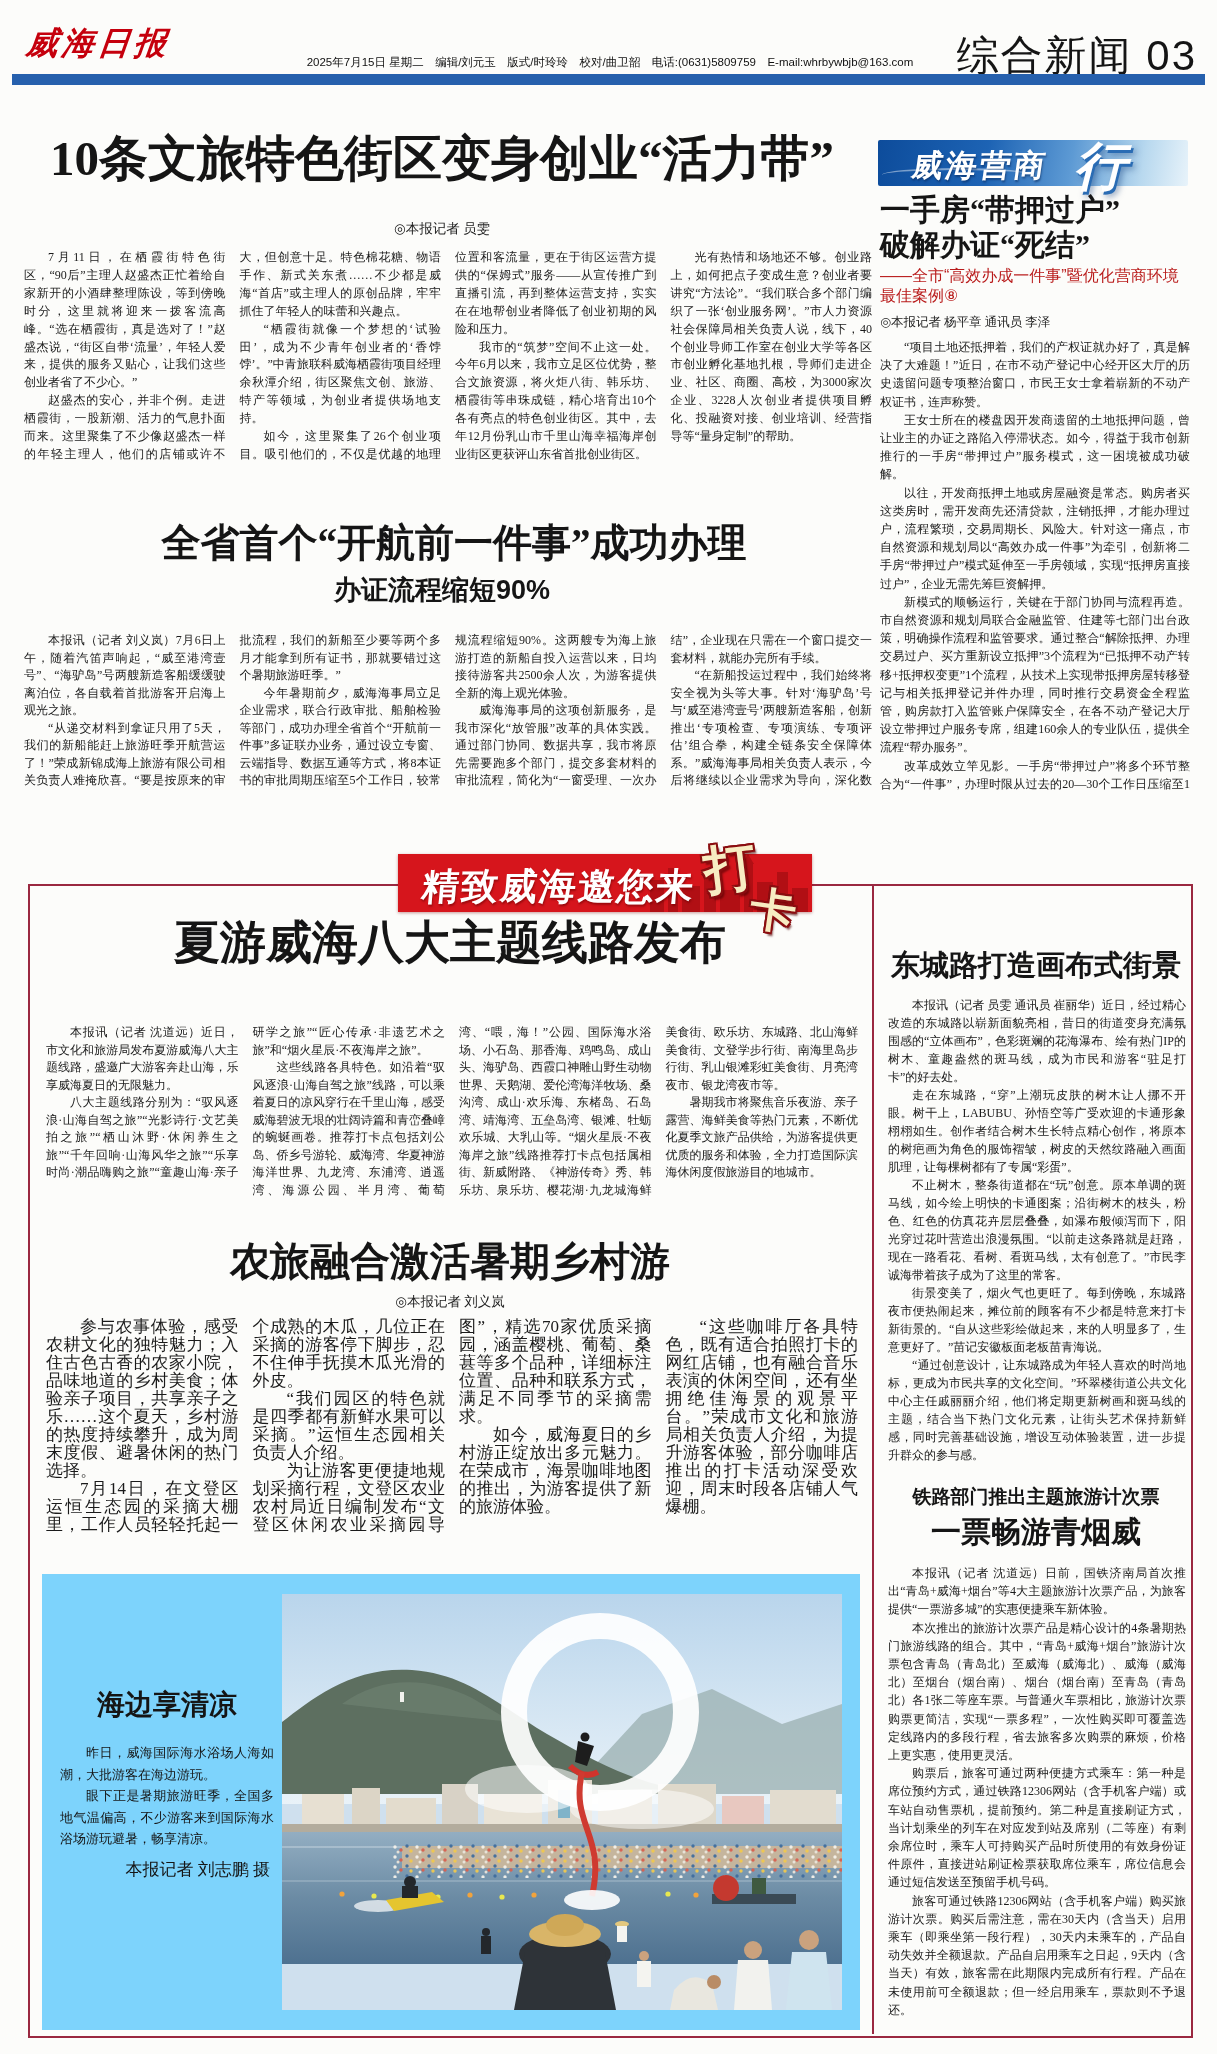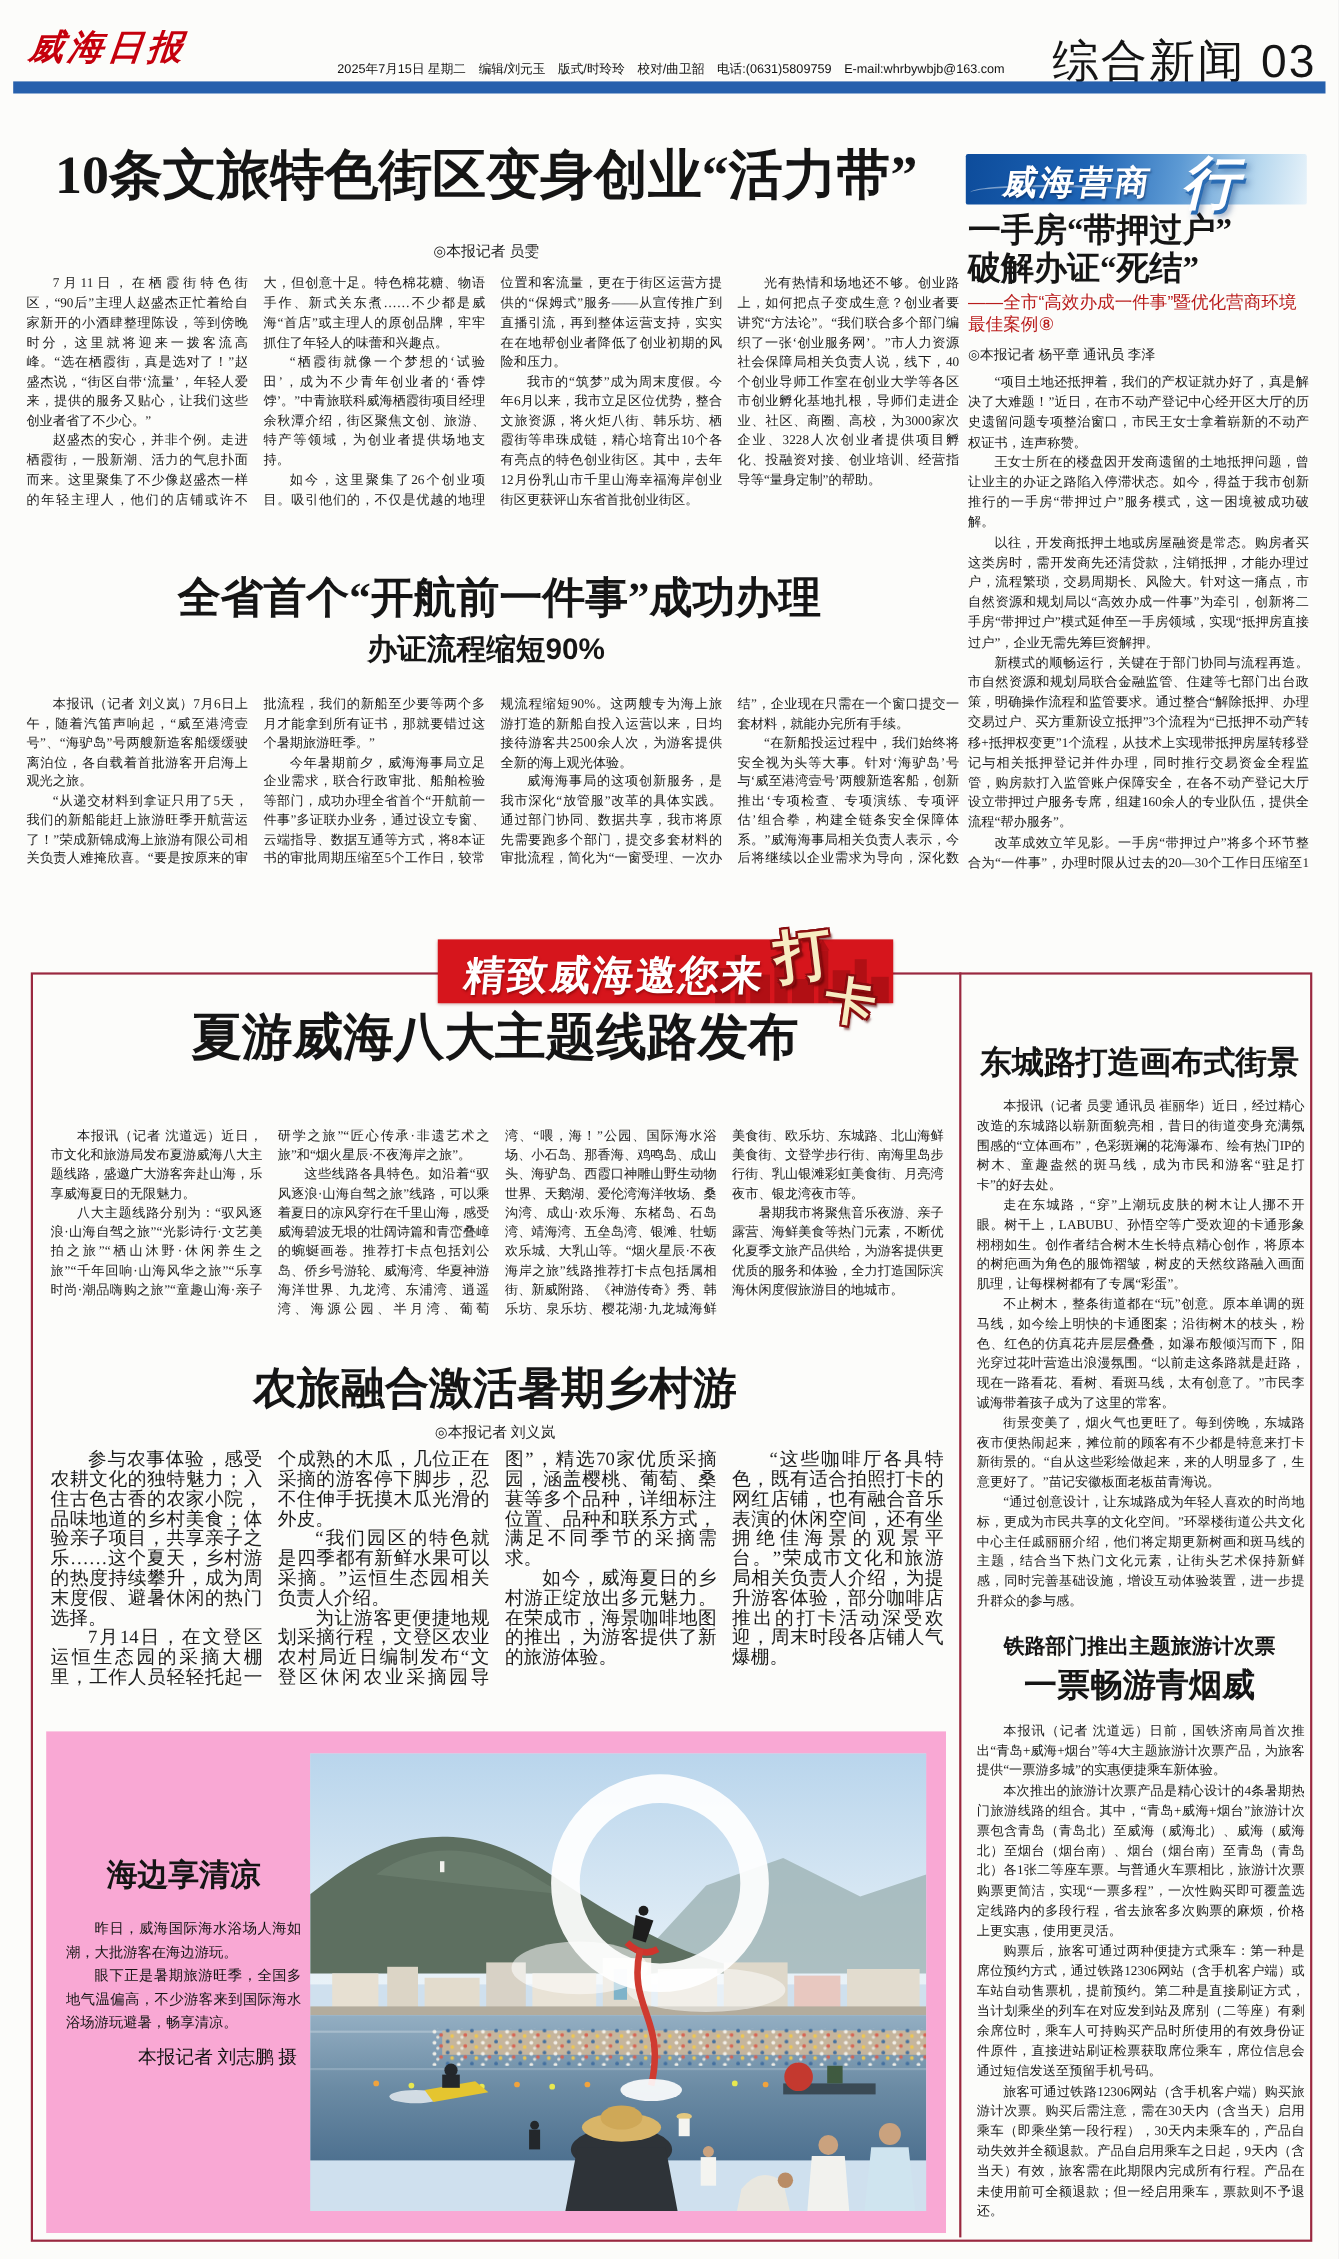--- a/index.html
+++ b/index.html
@@ -62,21 +62,21 @@
   .stamp1{left:306px;top:-20px;font-size:52px;transform:rotate(-7deg);}
   .stamp2{left:352px;top:26px;font-size:46px;transform:rotate(8deg);}
   
   .sum-headline{left:40px;top:912px;width:820px;font-size:46px;}
   .sum-body{left:46px;top:1024px;width:812px;height:206px;font-size:12px;line-height:17.5px;}
   
   .rur-headline{left:40px;top:1234px;width:820px;font-size:40px;}
   .rur-byline{left:40px;top:1293px;width:820px;}
   .rur-body{left:46px;top:1318px;width:812px;height:228px;font-size:17px;line-height:18px;}
   
-  .photo-box{left:42px;top:1574px;width:818px;height:456px;background:#f9a8d4;}
+  .photo-box{left:42px;top:1574px;width:818px;height:456px;background:#7dd3fc;}
   .photo-caption{position:absolute;left:18px;top:112px;width:214px;}
   .photo-title{font-size:28px;font-weight:bold;text-align:center;margin:0 0 18px 0;}
   .photo-caption .cap p{margin:0;text-indent:2em;text-align:justify;font-size:13px;line-height:21.5px;}
   .photo-credit{margin-top:8px;text-align:right;font-size:17px;padding-right:4px;}
   .photo-svg{position:absolute;left:240px;top:20px;width:560px;height:416px;background:#cfe0ee;}
   
   .dc-headline{left:888px;top:946px;width:296px;font-size:29px;}
   .dc-body{left:888px;top:996px;width:298px;height:466px;font-size:12px;line-height:18px;}
   .rail-kicker{left:888px;top:1484px;width:296px;text-align:center;font-size:19px;font-weight:bold;}
   .rail-headline{left:888px;top:1512px;width:296px;font-size:30px;}
@@ -95,21 +95,21 @@
   </div>
   <div class="abs blue-bar"></div>
 
   <div class="abs headline a1-headline">10条文旅特色街区变身创业“活力带”</div>
   <div class="abs byline a1-byline">◎本报记者 员雯</div>
   <div class="abs body-text cols4 a1-body">
       <p>7月11日，在栖霞街特色街区，“90后”主理人赵盛杰正忙着给自家新开的小酒肆整理陈设，等到傍晚时分，这里就将迎来一拨客流高峰。“选在栖霞街，真是选对了！”赵盛杰说，“街区自带‘流量’，年轻人爱来，提供的服务又贴心，让我们这些创业者省了不少心。”</p>
       <p>赵盛杰的安心，并非个例。走进栖霞街，一股新潮、活力的气息扑面而来。这里聚集了不少像赵盛杰一样的年轻主理人，他们的店铺或许不大，但创意十足。特色棉花糖、物语手作、新式关东煮……不少都是威海“首店”或主理人的原创品牌，牢牢抓住了年轻人的味蕾和兴趣点。</p>
       <p>“栖霞街就像一个梦想的‘试验田’，成为不少青年创业者的‘香饽饽’。”中青旅联科威海栖霞街项目经理余秋潭介绍，街区聚焦文创、旅游、特产等领域，为创业者提供场地支持。</p>
       <p>如今，这里聚集了26个创业项目。吸引他们的，不仅是优越的地理位置和客流量，更在于街区运营方提供的“保姆式”服务——从宣传推广到直播引流，再到整体运营支持，实实在在地帮创业者降低了创业初期的风险和压力。</p>
-      <p>我市的“筑梦”成为周末度假。今年6月以来，我市立足区位优势，整合文旅资源，将火炬八街、韩乐坊、栖霞街等串珠成链，精心培育出10个各有亮点的特色创业街区。其中，去年12月份乳山市千里山海幸福海岸创业街区更获评山东省首批创业街区。</p>
+      <p>我市的“筑梦”空间不止这一处。今年6月以来，我市立足区位优势，整合文旅资源，将火炬八街、韩乐坊、栖霞街等串珠成链，精心培育出10个各有亮点的特色创业街区。其中，去年12月份乳山市千里山海幸福海岸创业街区更获评山东省首批创业街区。</p>
       <p>光有热情和场地还不够。创业路上，如何把点子变成生意？创业者要讲究“方法论”。“我们联合多个部门编织了一张‘创业服务网’。”市人力资源社会保障局相关负责人说，线下，40个创业导师工作室在创业大学等各区市创业孵化基地扎根，导师们走进企业、社区、商圈、高校，为3000家次企业、3228人次创业者提供项目孵化、投融资对接、创业培训、经营指导等“量身定制”的帮助。</p>
     </div>
 
   <div class="abs headline a2-headline">全省首个“开航前一件事”成功办理</div>
   <div class="abs a2-subhead">办证流程缩短90%</div>
   <div class="abs body-text cols4 a2-body">
       <p>本报讯（记者 刘义岚）7月6日上午，随着汽笛声响起，“威至港湾壹号”、“海驴岛”号两艘新造客船缓缓驶离泊位，各自载着首批游客开启海上观光之旅。</p>
       <p>“从递交材料到拿证只用了5天，我们的新船能赶上旅游旺季开航营运了！”荣成新锦成海上旅游有限公司相关负责人难掩欣喜。“要是按原来的审批流程，我们的新船至少要等两个多月才能拿到所有证书，那就要错过这个暑期旅游旺季。”</p>
       <p>今年暑期前夕，威海海事局立足企业需求，联合行政审批、船舶检验等部门，成功办理全省首个“开航前一件事”多证联办业务，通过设立专窗、云端指导、数据互通等方式，将8本证书的审批周期压缩至5个工作日，较常规流程缩短90%。这两艘专为海上旅游打造的新船自投入运营以来，日均接待游客共2500余人次，为游客提供全新的海上观光体验。</p>
       <p>威海海事局的这项创新服务，是我市深化“放管服”改革的具体实践。通过部门协同、数据共享，我市将原先需要跑多个部门，提交多套材料的审批流程，简化为“一窗受理、一次办结”，企业现在只需在一个窗口提交一套材料，就能办完所有手续。</p>

